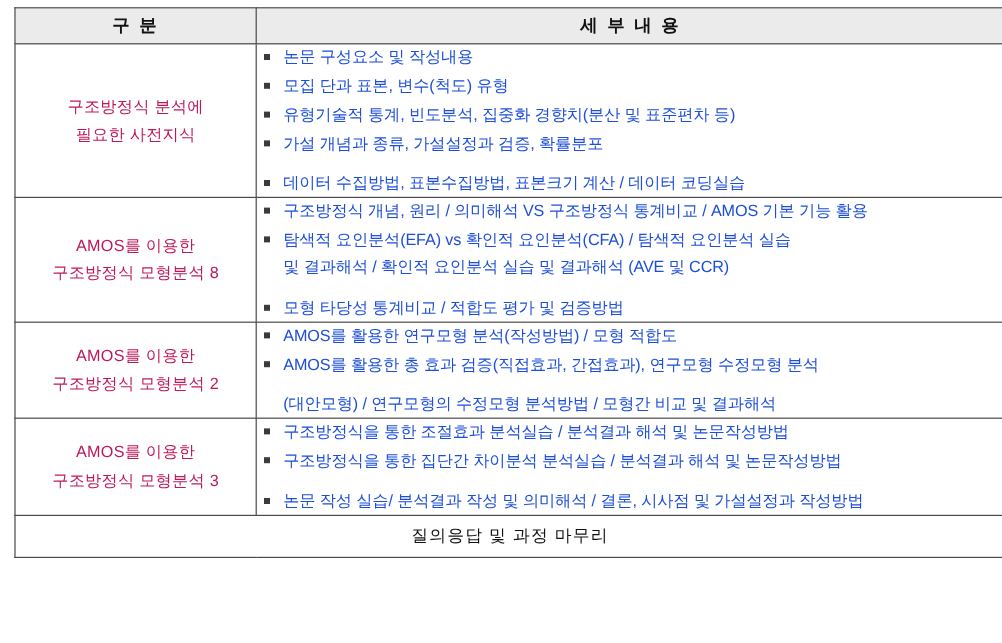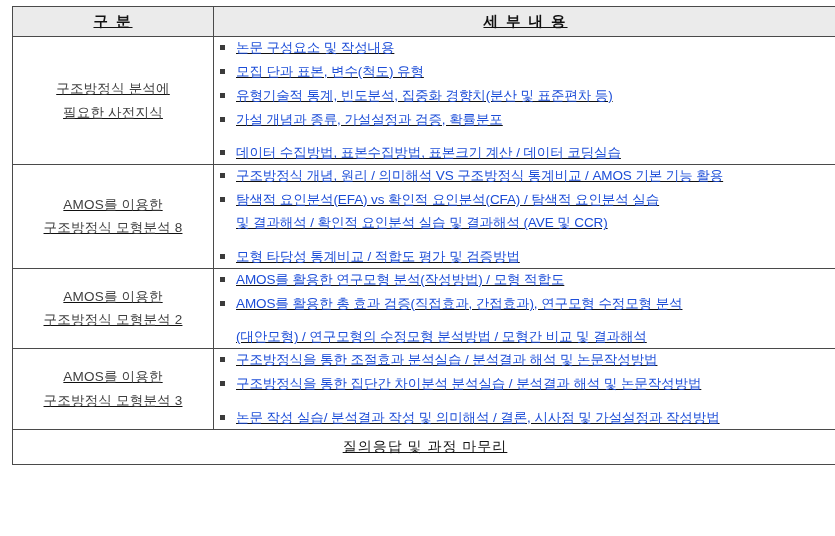--- a/index.html
+++ b/index.html
@@ -13,21 +13,20 @@
     font-family: "Liberation Sans", sans-serif;
     color: #111111;
     -webkit-font-smoothing: antialiased;
   }
   .page {
     width: 835px;
     height: 536px;
     box-sizing: border-box;
     padding: 6px 6px 6px 12px;
     position: relative;
-    text-decoration: underline;
   }
   table.curriculum {
     border-collapse: collapse;
     width: 823px;
     margin: 0 auto;
     table-layout: fixed;
   }
   table.curriculum th,
   table.curriculum td {
     border: 1px solid #4a4a4a;
@@ -45,21 +44,21 @@
   thead th.col-div { width: 200px; }
   thead th.col-detail { width: 623px; }
 
   td.topic {
     width: 200px;
     text-align: center;
     font-size: 13.5px;
     line-height: 1.75;
     padding: 4px 6px;
     letter-spacing: 0.2px;
-    color: #404040;
+    color: #be185d;
   }
   td.detail {
     padding: 7px 8px 7px 10px;
     font-size: 13.5px;
   }
   ul.bullets {
     list-style: none;
     margin: 0;
     padding: 0;
   }

